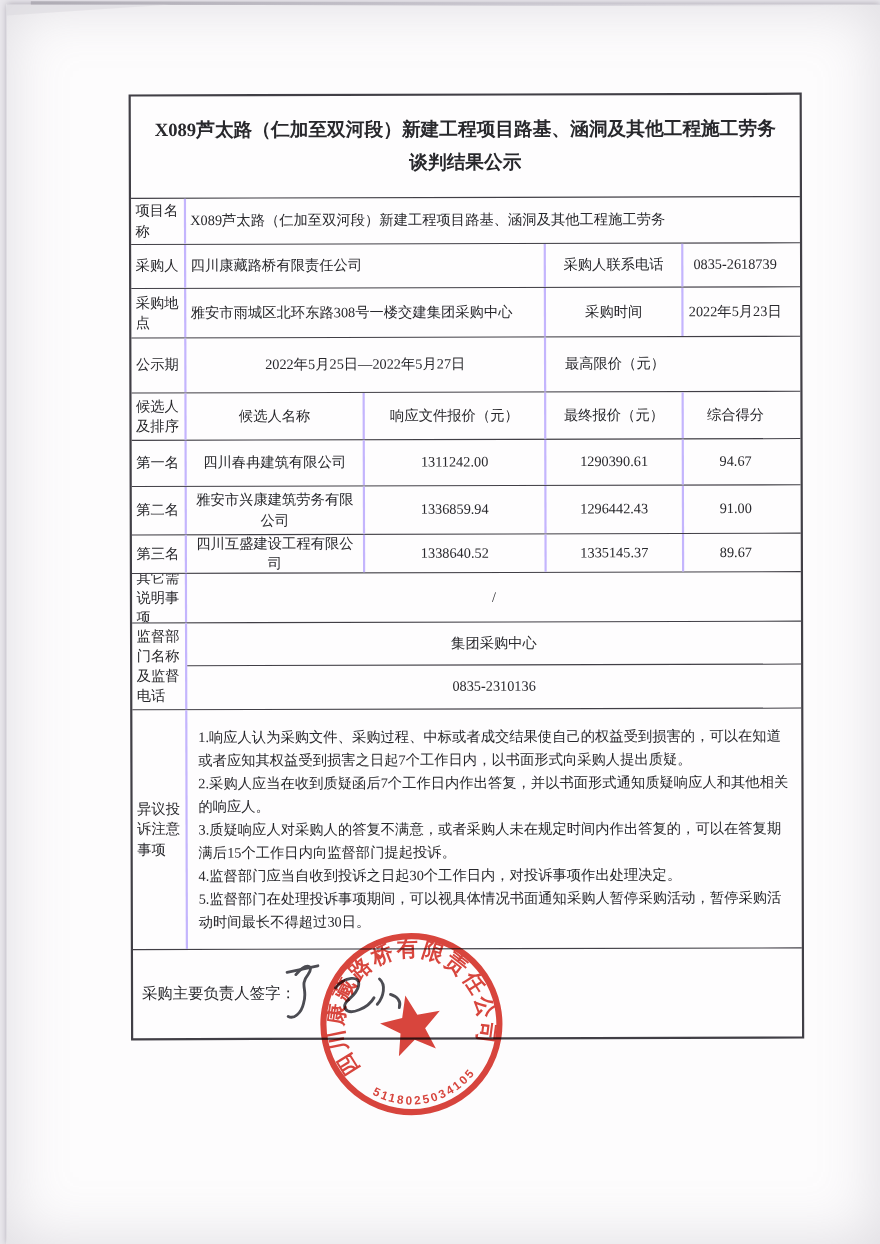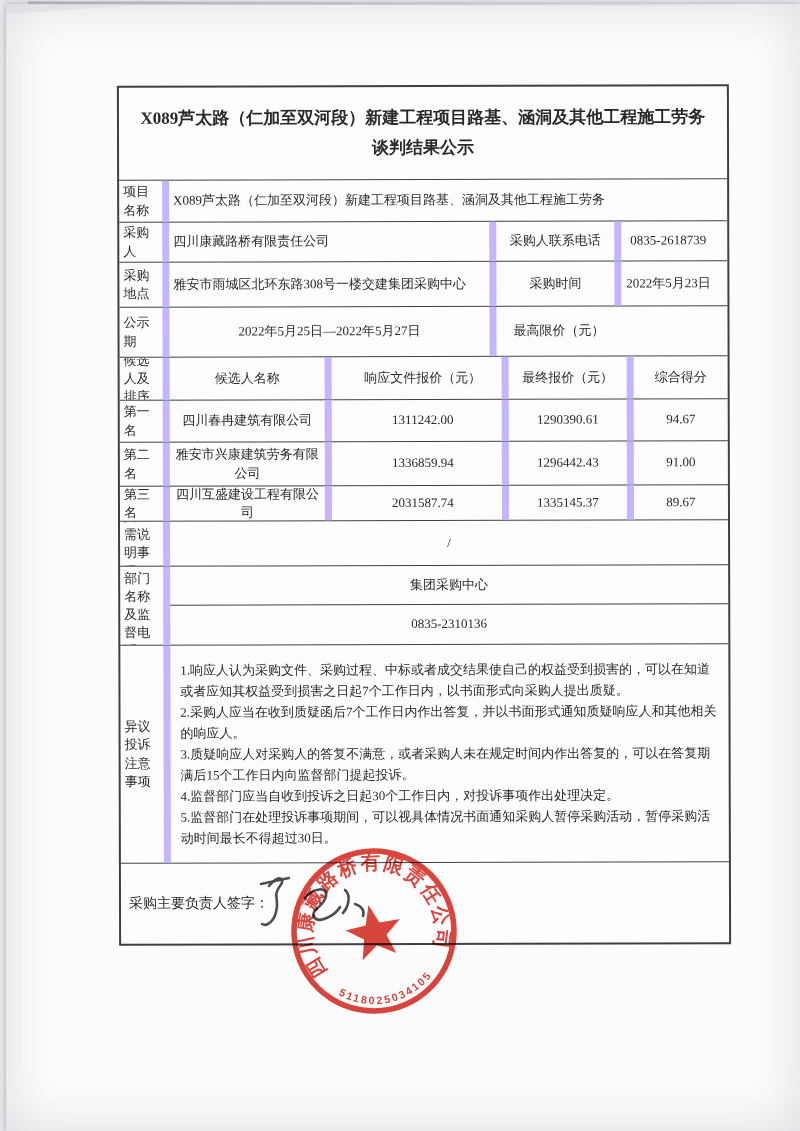--- a/index.html
+++ b/index.html
@@ -31,32 +31,32 @@
   .doc-table {
     position:absolute; left:118px; top:85px; width:612px;
     border:2px solid #413f46;
     background:#fefdfe;
     transform:rotate(-0.15deg);
     font-size:13px;
   }
   .row { display:flex; border-bottom:1px solid #413f46; align-items:stretch; }
   .row:last-child { border-bottom:none; }
   .cell {
-    border-right:7px solid #c4b5fd;
+    border-right:2px solid #c4b5fd;
     display:flex; align-items:center;
     padding:2px 4px;
     line-height:1.4;
     overflow:hidden;
   }
   .cell:last-child { border-right:none; }
   .c-center { justify-content:center; text-align:center; }
   .c-left { justify-content:flex-start; text-align:left; }
   .w-label { width:50px; }
   .w-name  { width:162px; }
-  .w-doc   { width:165px;margin-left:12px; }
+  .w-doc   { width:165px; }
   .w-merge { width:327px; }
   .w-p     { width:125px;text-align:right; }
   .w-last  { width:94px; }
   .w-rest  { width:561px; }
   .h-title { height:93px; }
   .h-r1 { height:42px; }
   .h-r2 { height:40px; }
   .h-r3 { height:45px; }
   .h-r4 { height:50px; }
   .h-hd { height:43px; }
@@ -152,21 +152,21 @@
     <div class="cell w-label c-left">第二名</div>
     <div class="cell w-name c-center">雅安市兴康建筑劳务有限公司</div>
     <div class="cell w-doc c-center">1336859.94</div>
     <div class="cell w-p c-center">1296442.43</div>
     <div class="cell w-last c-center">91.00</div>
   </div>
 
   <div class="row h-c3">
     <div class="cell w-label c-left">第三名</div>
     <div class="cell w-name c-center">四川互盛建设工程有限公司</div>
-    <div class="cell w-doc c-center">2031587.74</div>
+    <div class="cell w-doc c-center">1338640.52</div>
     <div class="cell w-p c-center">1335145.37</div>
     <div class="cell w-last c-center">89.67</div>
   </div>
 
   <div class="row h-ot">
     <div class="cell w-label c-left">其它需说明事项</div>
     <div class="cell w-rest c-center">/</div>
   </div>
 
   <div class="row" style="height:79px;">

